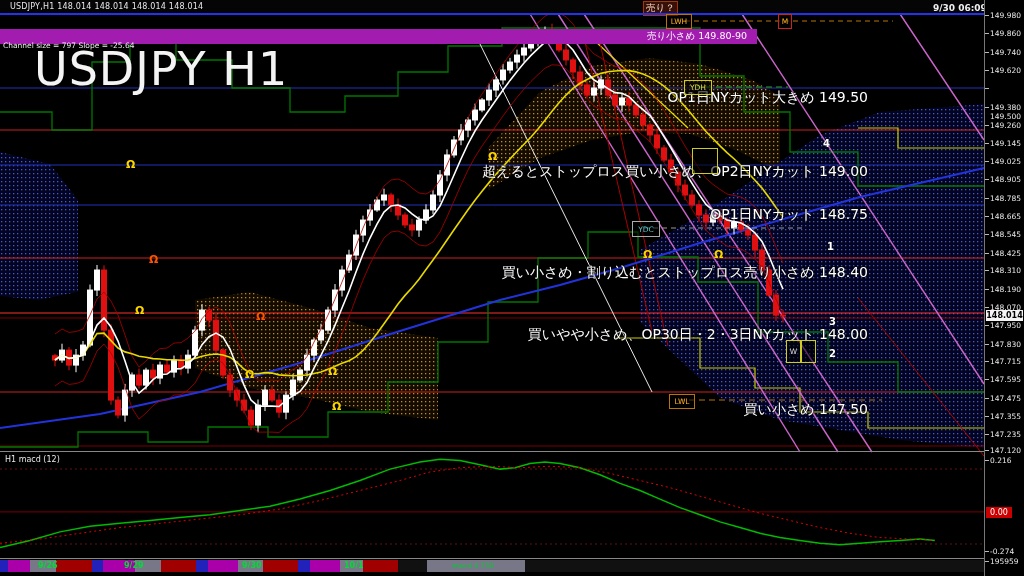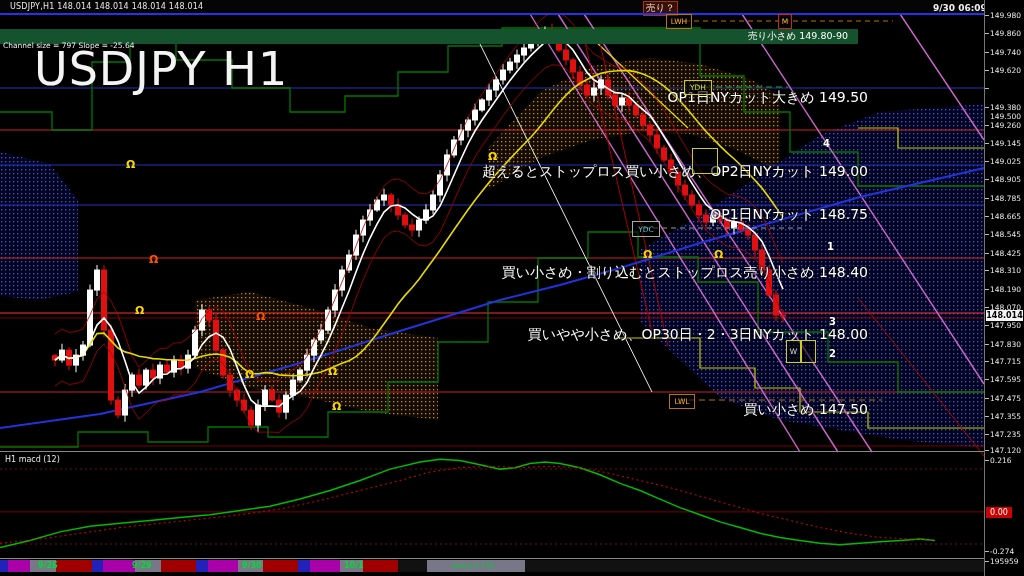--- a/index.html
+++ b/index.html
@@ -7,21 +7,21 @@
   #screen{position:relative;width:1024px;height:576px;background:#000;}
   #chart-svg{position:absolute;left:0;top:0;}
   #titlebar{position:absolute;left:0;top:0;width:1024px;height:13px;background:#050505;color:#ddd;}
   #symbol-info{position:absolute;left:10px;top:2px;font-size:8px;color:#e8e8e8;letter-spacing:.2px;}
   #update-time{position:absolute;right:16px;top:2px;font-size:9px;color:#f0f0f0;font-weight:bold;}
   #top-note{position:absolute;left:643px;top:1px;font-size:9.5px;color:#fff;display:flex;gap:4px;align-items:center;}
   #sell-badge{border:1px solid #aa3300;background:#38100a;padding:0 2px;color:#ffd9c0;}
   #hdr-sep{position:absolute;left:0;top:13px;width:1024px;height:2px;background:#2233ee;}
   #watermark{position:absolute;left:34px;top:42px;font-size:46px;color:#f4f4f4;letter-spacing:1px;font-weight:500;}
   #channel-info{position:absolute;left:3px;top:41px;font-size:7.5px;color:#eee;}
-  #sell-band{position:absolute;left:0;top:29px;width:858px;height:15px;background:#14532d;}
+  #sell-band{position:absolute;left:0;top:29px;width:757px;height:15px;background:#a21caf;}
   #sell-band-text{position:absolute;right:10px;top:1px;font-size:9.5px;color:#fff;}
   .anno{position:absolute;right:156px;font-size:14px;color:#fff;white-space:nowrap;
     text-shadow:0 0 2px #000,0 0 2px #000;margin-top:15px;}
   .pivot-box{position:absolute;font-size:7.5px;display:flex;align-items:center;justify-content:center;
     background:rgba(0,0,0,.55);margin-left:16px;}
   .wave{position:absolute;color:#fff;font-size:10px;font-weight:bold;text-shadow:0 0 2px #000;}
   .omega{position:absolute;font-size:11px;font-weight:bold;text-shadow:0 0 1px #000;}
   #axis{position:absolute;left:984px;top:0;width:40px;height:576px;background:#000;border-left:1px solid #777;}
   .axis-label{position:absolute;left:5px;font-size:7.5px;color:#e8e8e8;white-space:nowrap;}
   .axis-tick{position:absolute;left:0;width:4px;height:1px;background:#bbb;}
@@ -352,21 +352,21 @@
       <div class="rib-seg" style="left: 238px; width: 25px; background: rgb(119, 119, 136);"></div>
       <div class="rib-seg" style="left: 263px; width: 35px; background: rgb(160, 0, 0);"></div>
       <div class="rib-seg" style="left: 298px; width: 12px; background: rgb(34, 34, 187);"></div>
       <div class="rib-seg" style="left: 310px; width: 30px; background: rgb(170, 0, 170);"></div>
       <div class="rib-seg" style="left: 340px; width: 23px; background: rgb(119, 119, 136);"></div>
       <div class="rib-seg" style="left: 363px; width: 35px; background: rgb(160, 0, 0);"></div>
       <div class="rib-seg" style="left: 398px; width: 29px; background: rgb(17, 17, 17);"></div>
       <div class="rib-seg" style="left: 427px; width: 98px; background: rgb(119, 119, 136);"></div>
       <div class="rib-seg" style="left: 525px; width: 459px; background: rgb(17, 17, 17);"></div>
       <div class="date-label" style="left: 38px;">9/26</div>
-      <div class="date-label" style="left: 132px;">9/29</div>
+      <div class="date-label" style="left: 124px;">9/29</div>
       <div class="date-label" style="left: 242px;">9/30</div>
       <div class="date-label" style="left: 344px;">10/1</div>
       <div id="ribbon-note" style="left: 452px;">macd 4 730</div>
     </div>
 
   <div id="axis">
     <div id="cur-price" style="top: 310.405px;">148.014</div>
     <div id="macd-cur" style="top: 506.899px;">0.00</div>
   <div class="axis-label" style="top: 11px;">149.980</div>
       <div class="axis-tick" style="top: 15px;"></div>

